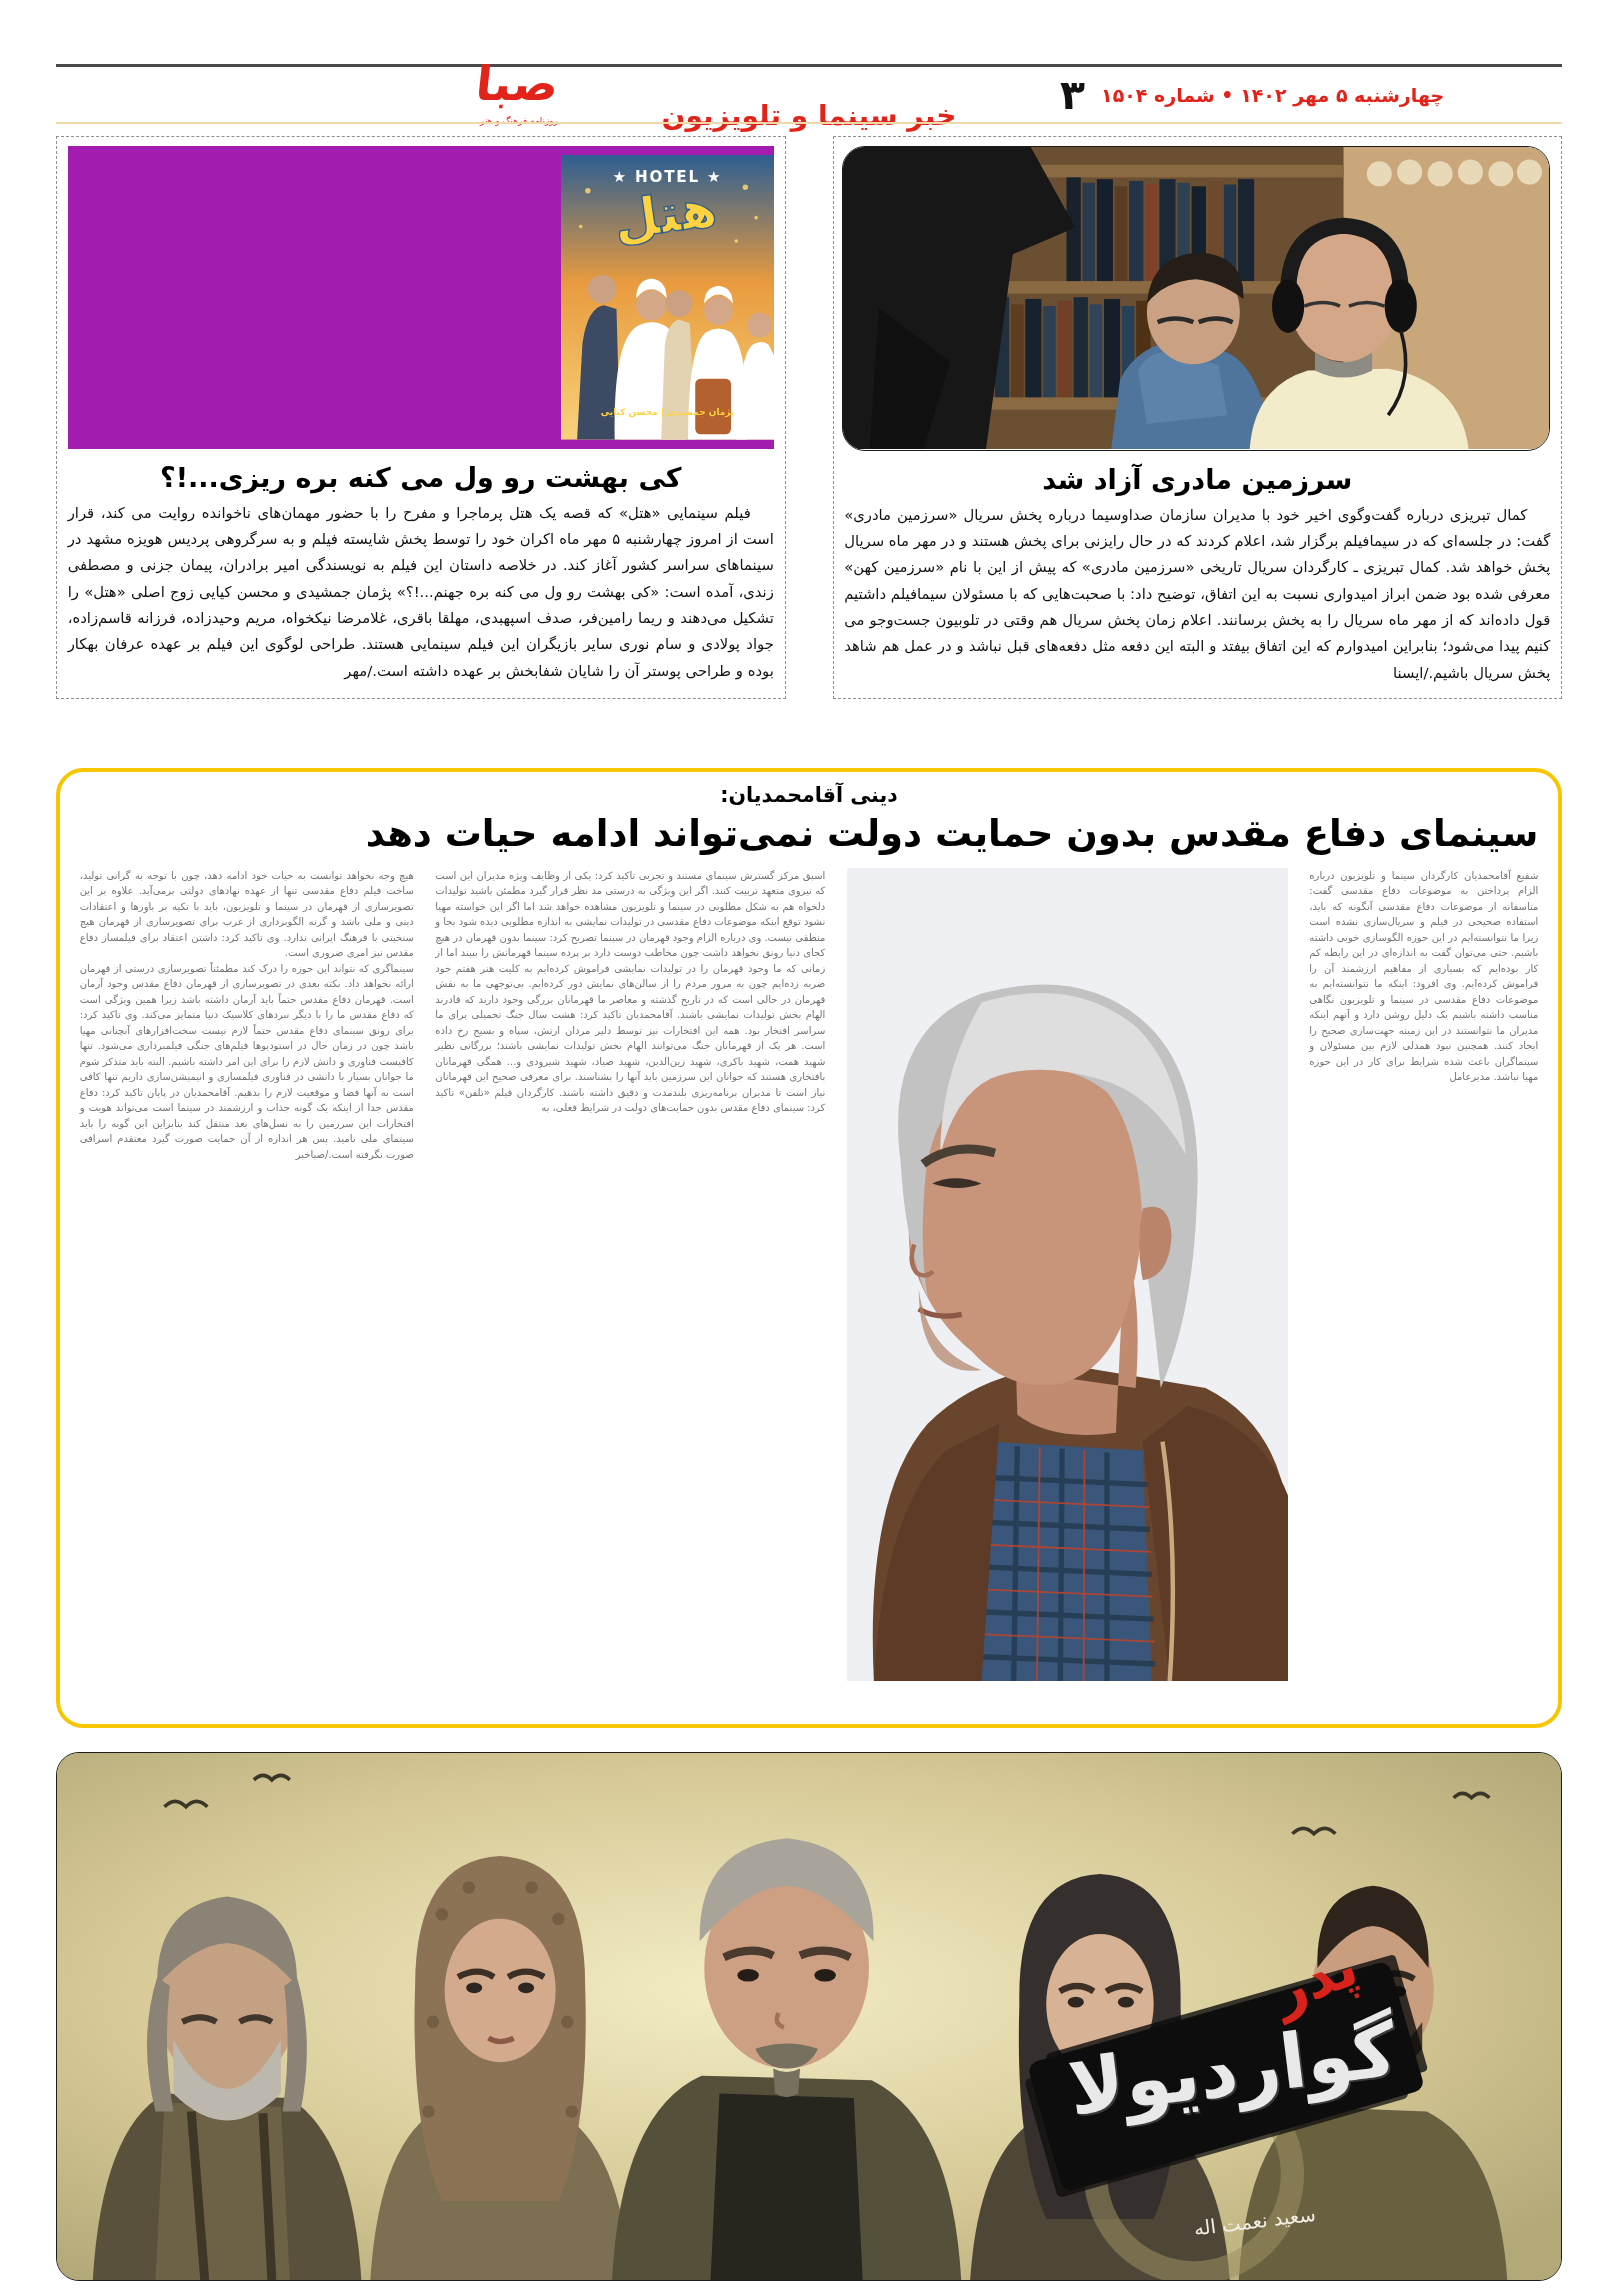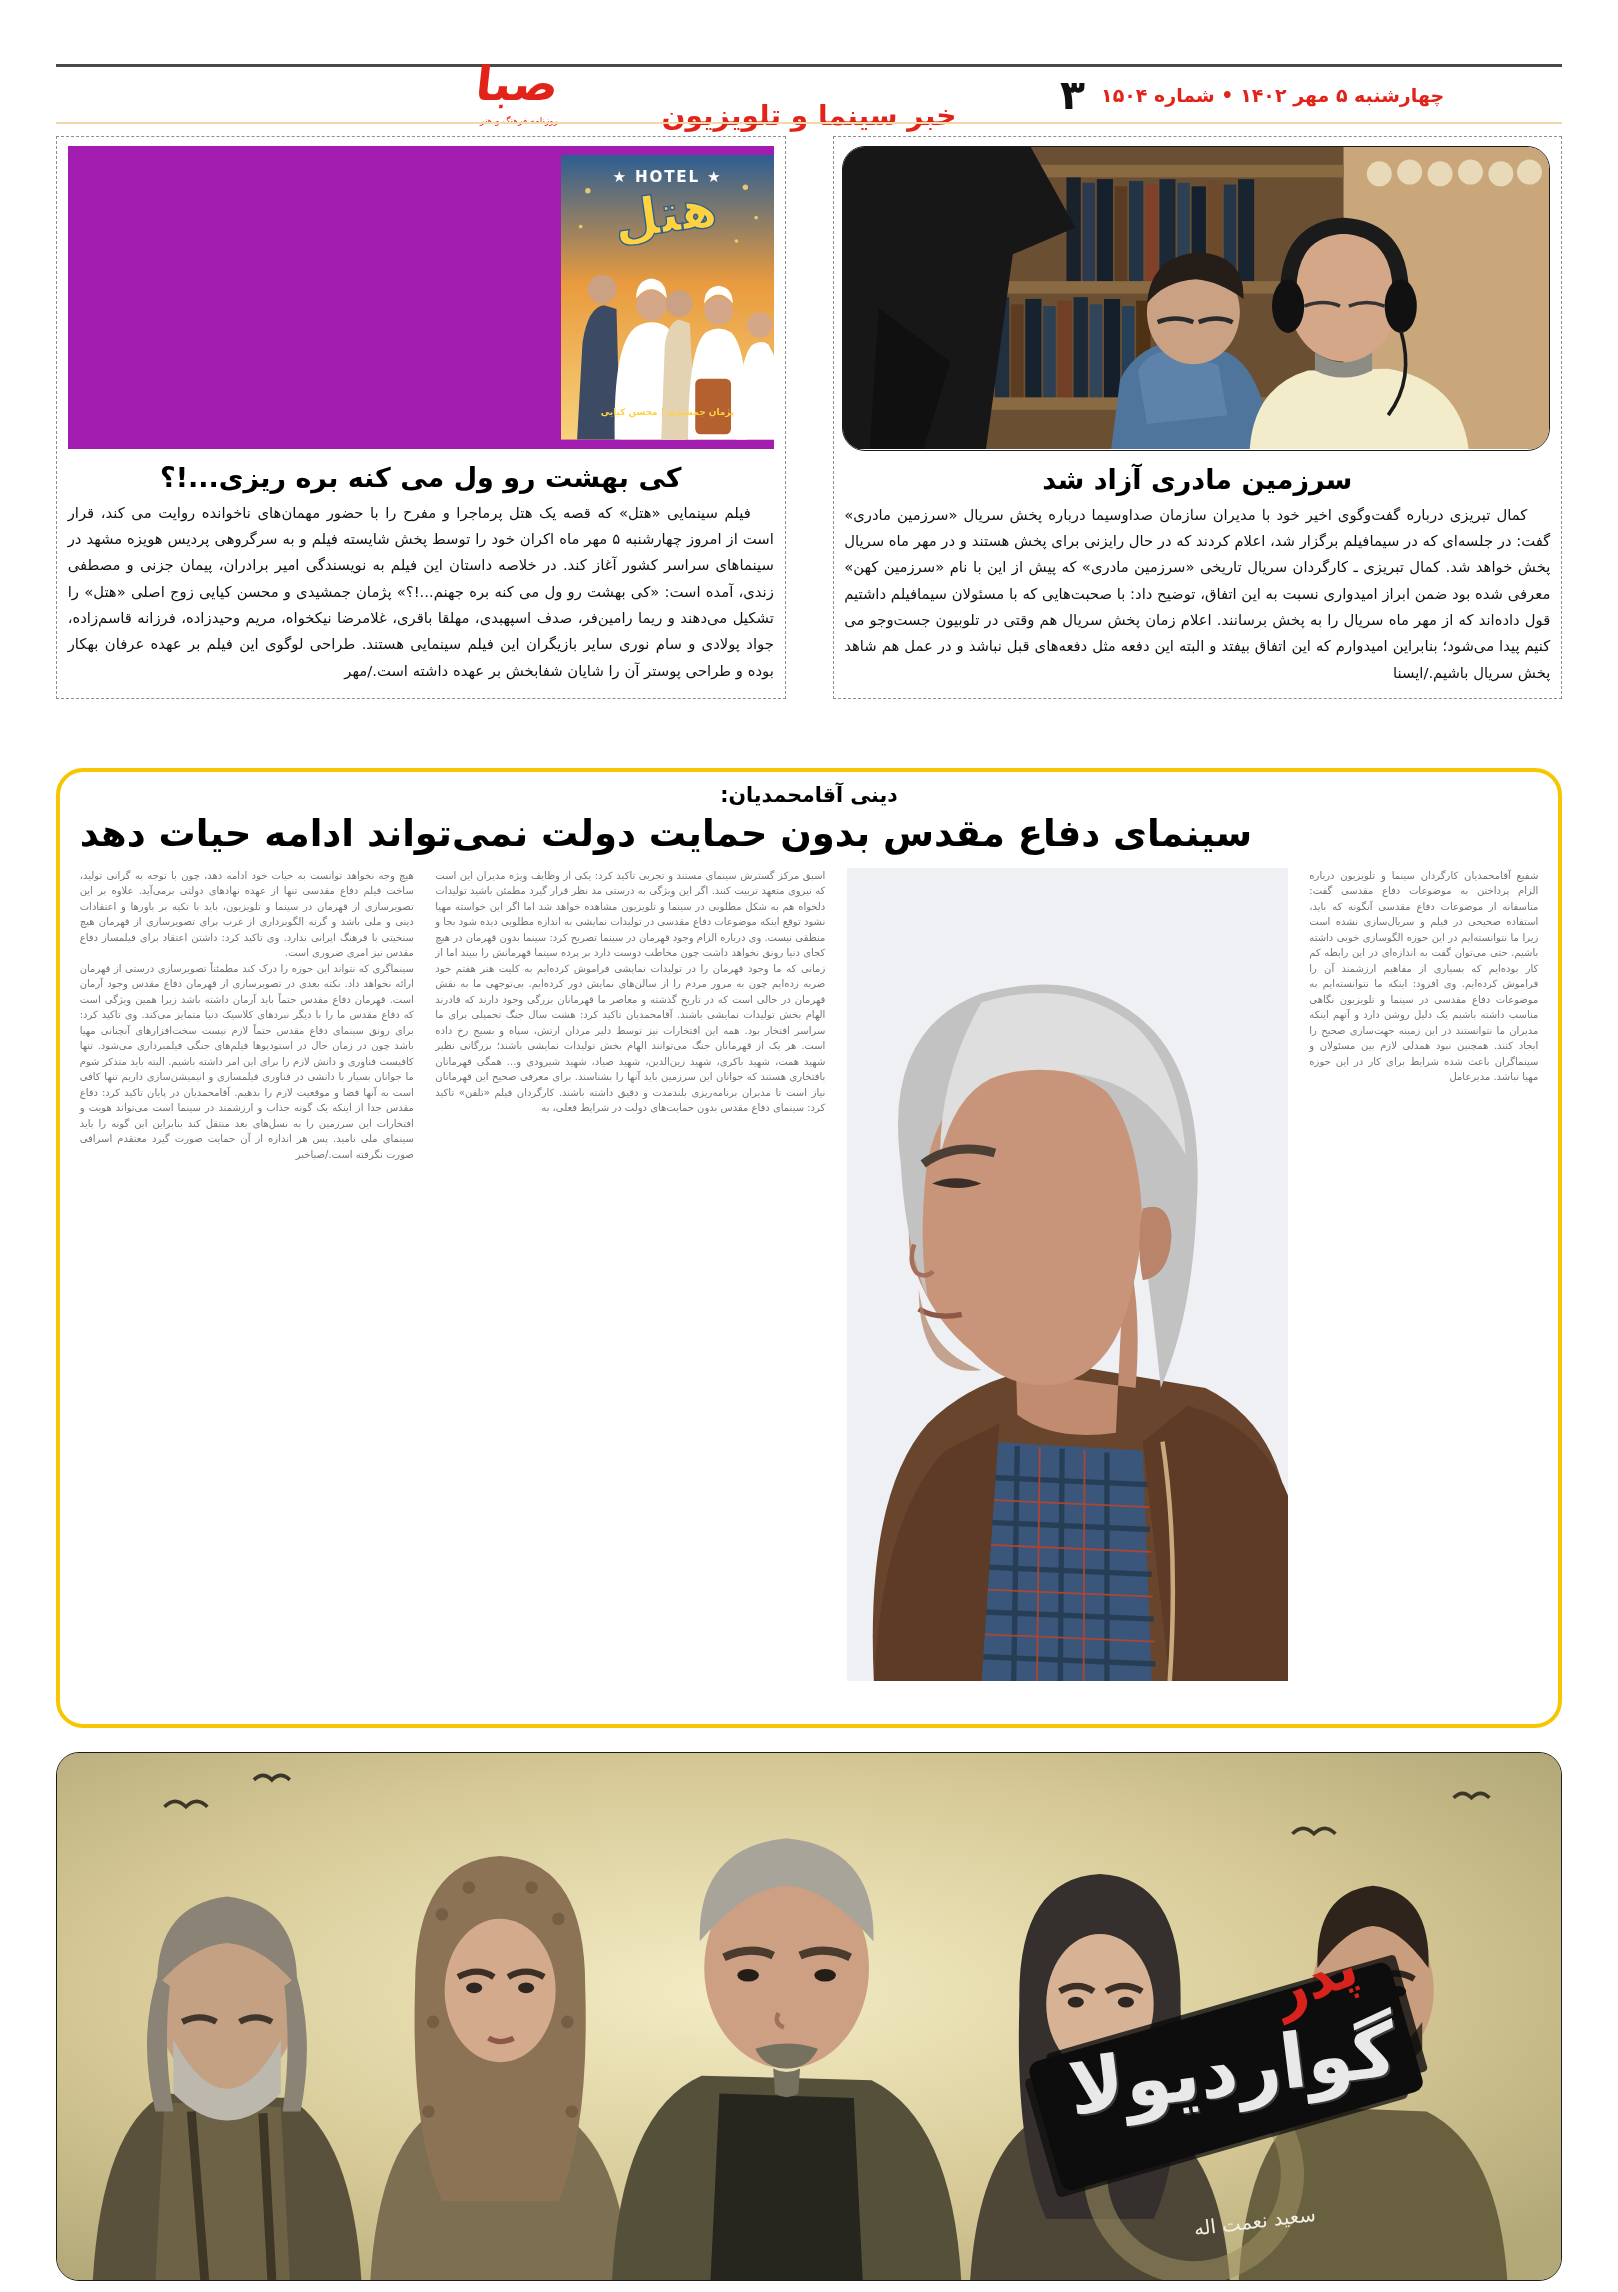--- a/index.html
+++ b/index.html
@@ -23,21 +23,21 @@
   .top-row{position:absolute;top:136px;left:56px;right:56px;display:flex;gap:47px;direction:rtl;}
   .dash-box{border:1.8px dashed #8f8f8f;padding:9px 10.7px 12.5px;background:#fff;width:50%;box-sizing:border-box;}
   .art-img{width:100%;height:303px;overflow:hidden;border-radius:23px;position:relative;}
   .art-img.black{background:#a21caf;border-radius:0;display:flex;align-items:center;justify-content:flex-start;}
   .art-title{font-size:27px;font-weight:bold;text-align:center;color:#000;margin:12.5px 0 7.2px;}
   .art-body{font-size:14.8px;line-height:1.78;text-align:justify;color:#111;text-indent:23px;}
 
   
   .interview{position:absolute;top:768px;left:56px;right:56px;height:960px;border:4.5px solid #f7c600;border-radius:27px;background:#fff;box-sizing:border-box;padding:9px 19.7px 14.3px;}
   .kicker{text-align:center;font-size:20.6px;font-weight:bold;color:#000;margin-top:1.8px;}
-  .iv-title{text-align:left;font-size:37px;font-weight:bold;color:#000;margin:5.4px 0 12.5px;}
+  .iv-title{text-align:right;font-size:37px;font-weight:bold;color:#000;margin:5.4px 0 12.5px;}
   .iv-cols{display:flex;direction:rtl;gap:21.5px;align-items:stretch;height:813px;}
   .iv-col{font-size:10px;line-height:1.55;text-align:justify;color:#737373;white-space:pre-line;}
   .iv-col.right{width:229px;}
   .iv-photo{width:441px;position:relative;overflow:hidden;background:#eef0f4;}
   .iv-col.middle{width:390px;}
   .iv-col.left{flex:1;}
 
   
   .promo{position:absolute;top:1752px;left:56px;right:56px;height:527px;border-radius:23px;overflow:hidden;border:1.8px solid #1c1c1c;background:#c9bd8a;}
   .promo svg{display:block;width:100%;height:100%;}

